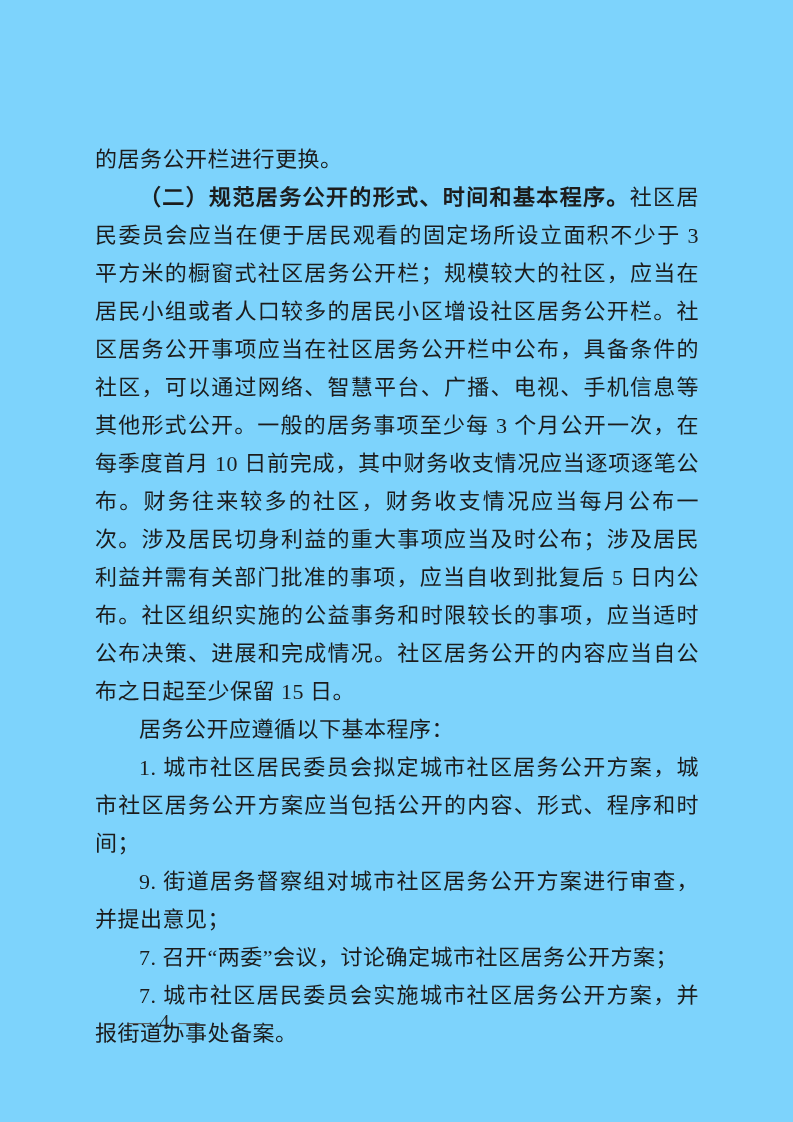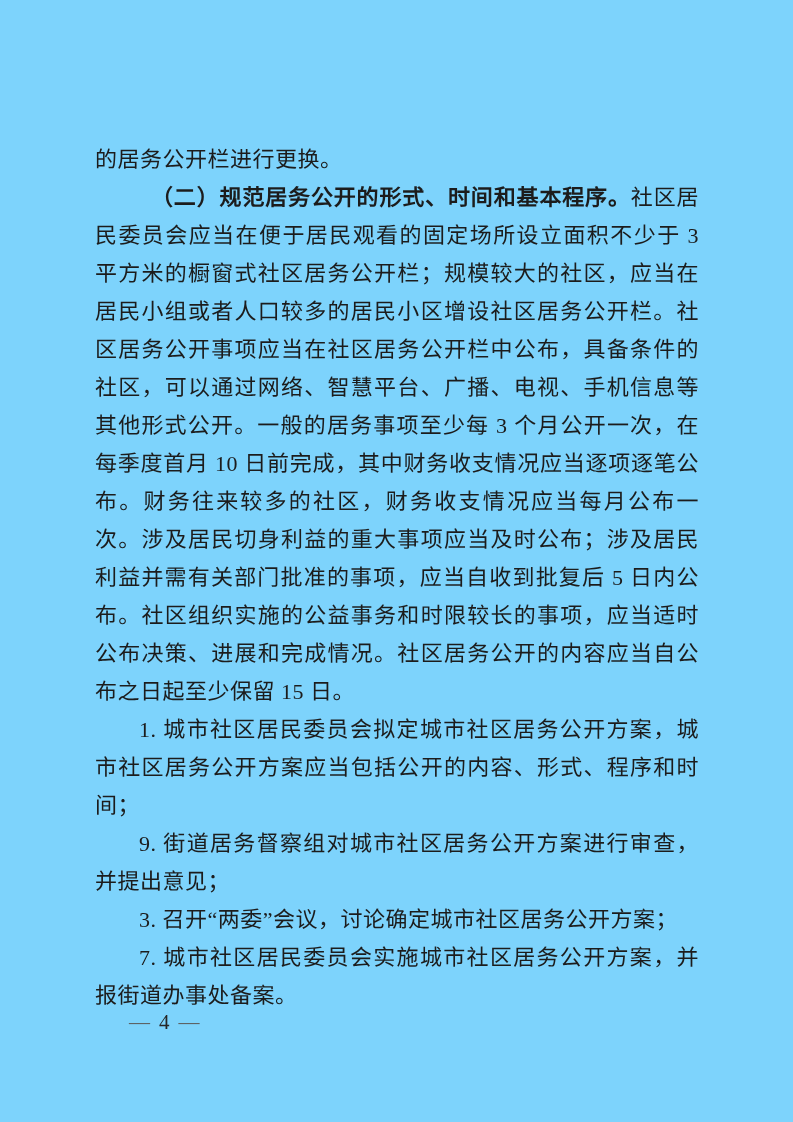--- a/index.html
+++ b/index.html
@@ -30,21 +30,20 @@
     text-align: justify;
     text-justify: inter-ideograph;
     word-break: break-all;
   }
   .para.indent {
     text-indent: 2em;
   }
   .section-heading {
     font-weight: 700;
     font-family: "Liberation Sans", sans-serif;
-    margin-left: 12px;
   }
   .footer {
     position: absolute;
     left: 129px;
     top: 1003px;
     display: flex;
     align-items: center;
     gap: 9px;
     font-size: 21px;
     line-height: 38px;
@@ -60,26 +59,27 @@
 <body>
 
 <div class="page">
 
   <main class="content">
 
     <p class="para">的居务公开栏进行更换。</p>
 
     <p class="para indent"><b class="section-heading">（二）规范居务公开的形式、时间和基本程序。</b><span>社区居民委员会应当在便于居民观看的固定场所设立面积不少于 3 平方米的橱窗式社区居务公开栏；规模较大的社区，应当在居民小组或者人口较多的居民小区增设社区居务公开栏。社区居务公开事项应当在社区居务公开栏中公布，具备条件的社区，可以通过网络、智慧平台、广播、电视、手机信息等其他形式公开。一般的居务事项至少每 3 个月公开一次，在每季度首月 10 日前完成，其中财务收支情况应当逐项逐笔公布。财务往来较多的社区，财务收支情况应当每月公布一次。涉及居民切身利益的重大事项应当及时公布；涉及居民利益并需有关部门批准的事项，应当自收到批复后 5 日内公布。社区组织实施的公益事务和时限较长的事项，应当适时公布决策、进展和完成情况。社区居务公开的内容应当自公布之日起至少保留 15 日。</span></p>
 
+    <p class="para indent">居务公开应遵循以下基本程序：</p>
 
     <p class="para indent">1. 城市社区居民委员会拟定城市社区居务公开方案，城市社区居务公开方案应当包括公开的内容、形式、程序和时间；</p>
 
     <p class="para indent">9. 街道居务督察组对城市社区居务公开方案进行审查，并提出意见；</p>
 
-    <p class="para indent">3. 召开“两委”会议，讨论确定城市社区居务公开方案；</p>
+    <p class="para indent">7. 召开“两委”会议，讨论确定城市社区居务公开方案；</p>
 
     <p class="para indent">7. 城市社区居民委员会实施城市社区居务公开方案，并报街道办事处备案。</p>
 
   </main>
 
   <div class="footer">
     <span class="dash">—</span>
     <span class="num">4</span>
     <span class="dash">—</span>
   </div>

